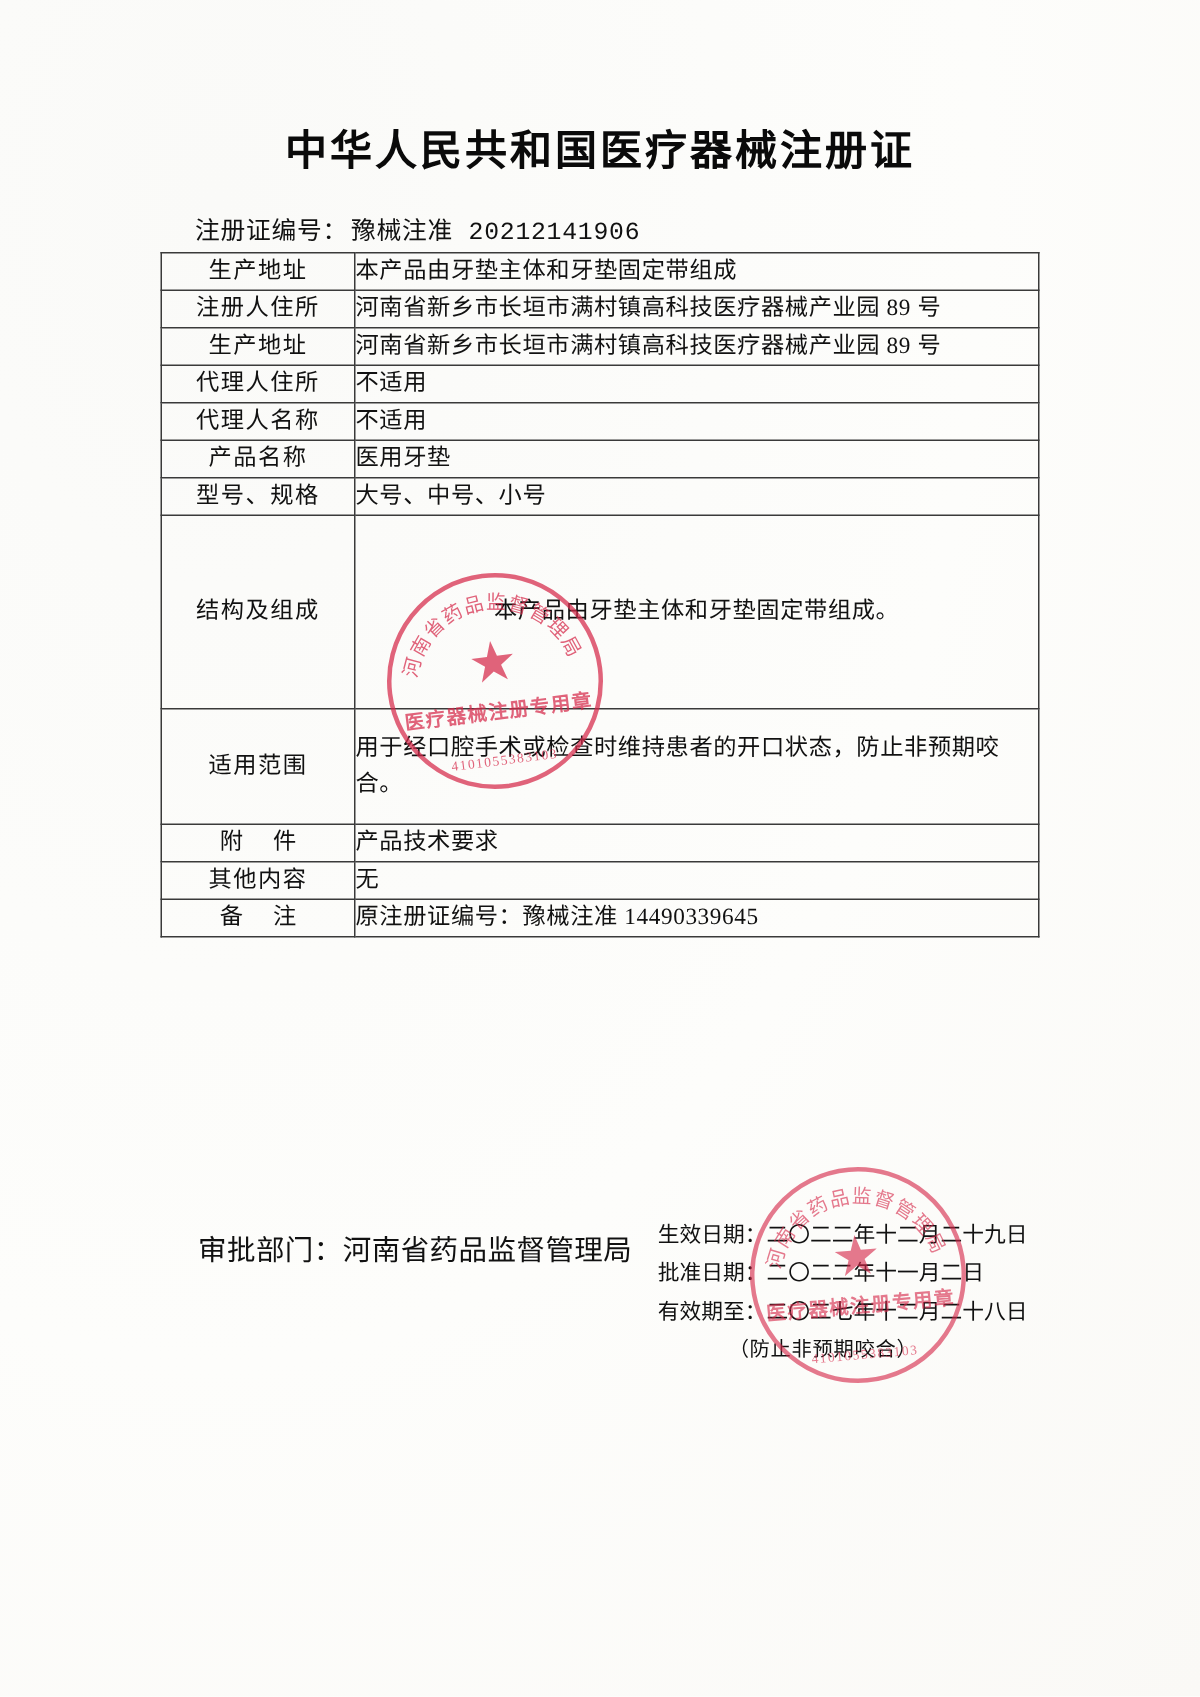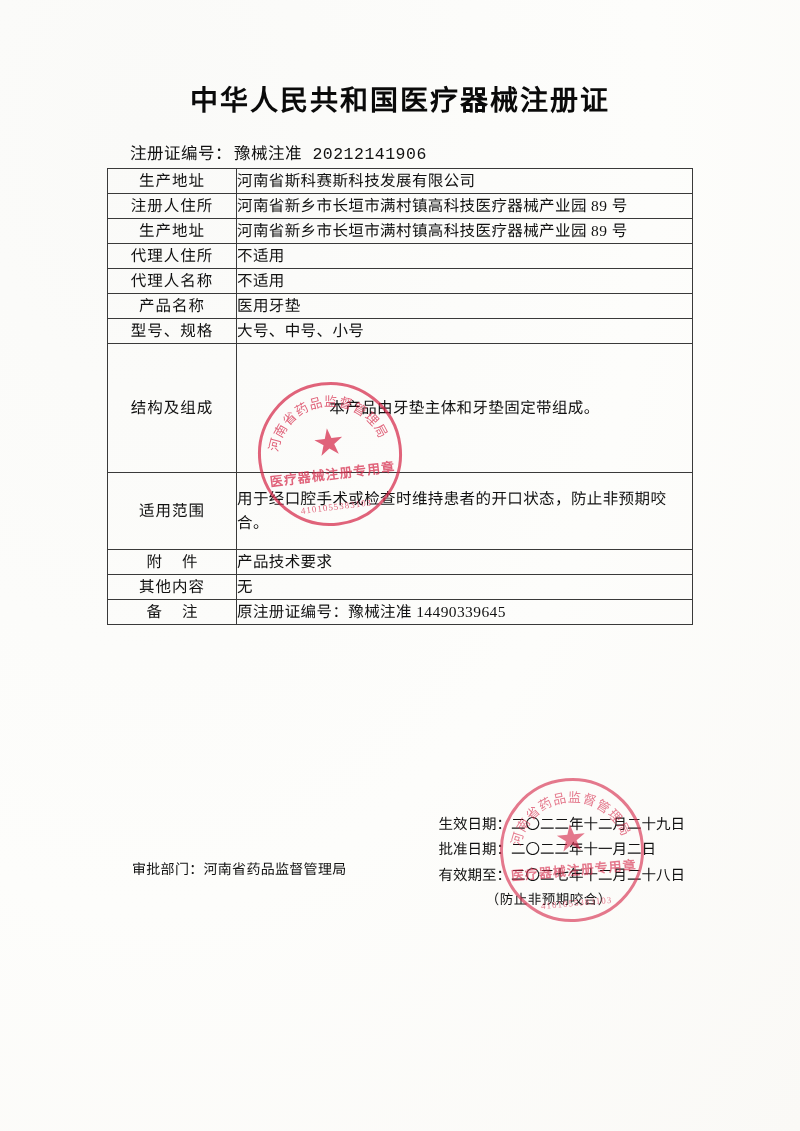--- a/index.html
+++ b/index.html
@@ -93,23 +93,22 @@
     left: 107px;
     top: 812px;
     width: 586px;
     font-size: 14.5px;
     color: #111;
   }
   .approver {
     position: absolute;
     left: 25px;
     top: 6px;
-    font-size: 14px;
+    font-size: 19px;
     letter-spacing: 0.3px;
-    margin-top: 40px;
   }
   .dates {
     position: absolute;
     right: 8px;
     top: 0px;
     text-align: left;
     font-size: 14.5px;
     line-height: 1.75;
   }
   .dates div { white-space: nowrap; }
@@ -186,21 +185,21 @@
   <div class="doc-title">中华人民共和国医疗器械注册证</div>
 
   <div class="cert-no">
     <span class="label">注册证编号：</span><span>豫械注准 20212141906</span>
   </div>
 
   <table class="cert-table">
     <tbody>
       <tr class="r-short">
         <td class="key">生产地址</td>
-        <td class="val">河南省斯科赛斯科技发展有限公司</td>
+        <td class="val">本产品由牙垫主体和牙垫固定带组成</td>
       </tr>
       <tr class="r-short">
         <td class="key">注册人住所</td>
         <td class="val">河南省新乡市长垣市满村镇高科技医疗器械产业园 89 号</td>
       </tr>
       <tr class="r-short">
         <td class="key">生产地址</td>
         <td class="val">河南省新乡市长垣市满村镇高科技医疗器械产业园 89 号</td>
       </tr>
       <tr class="r-short">

